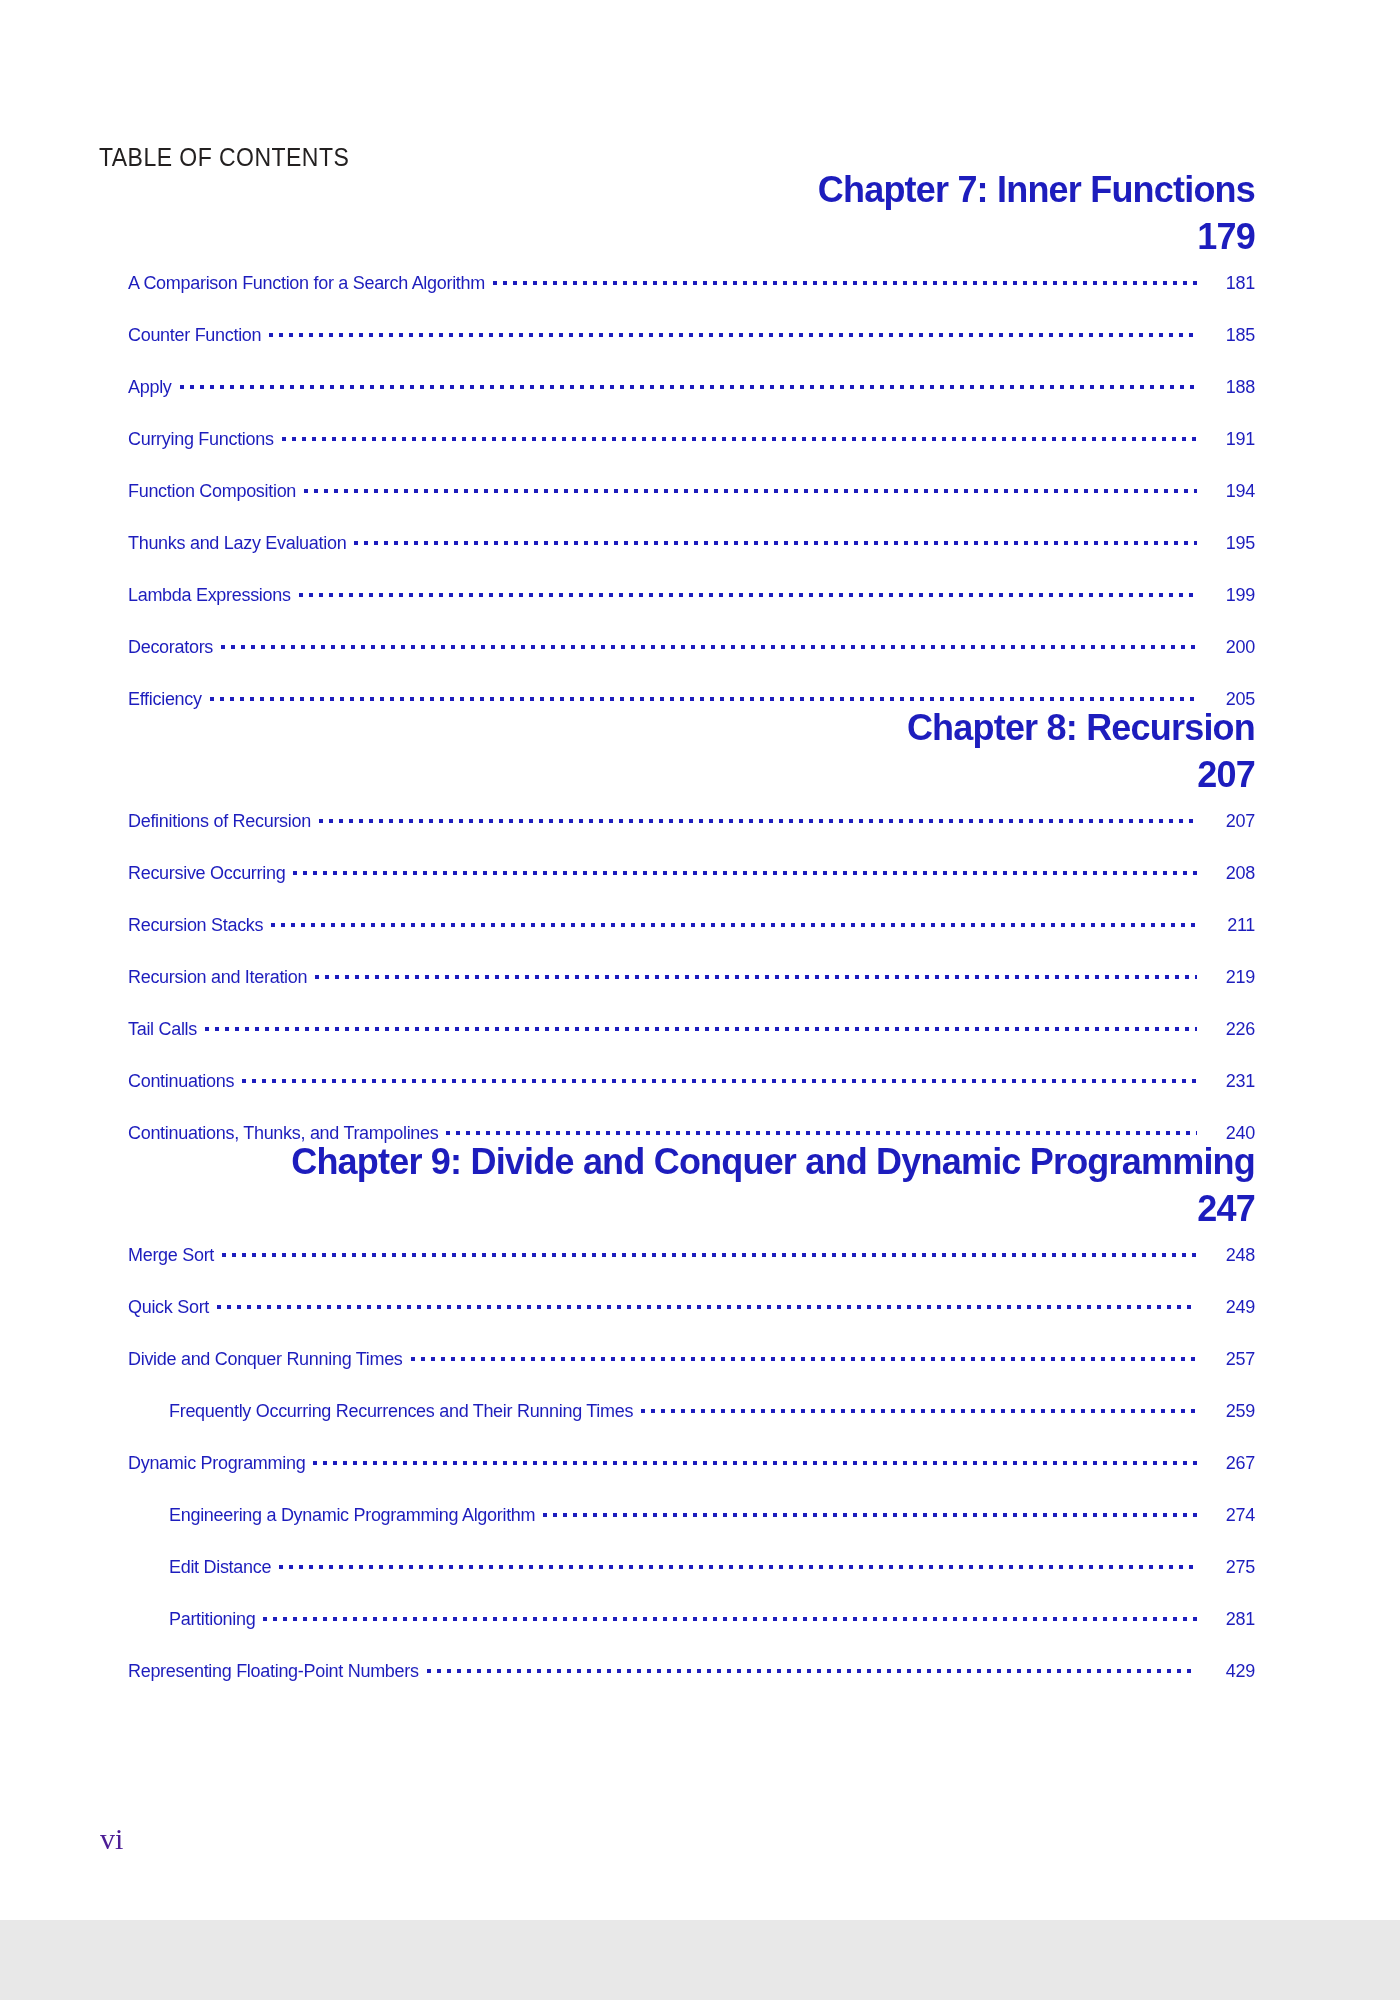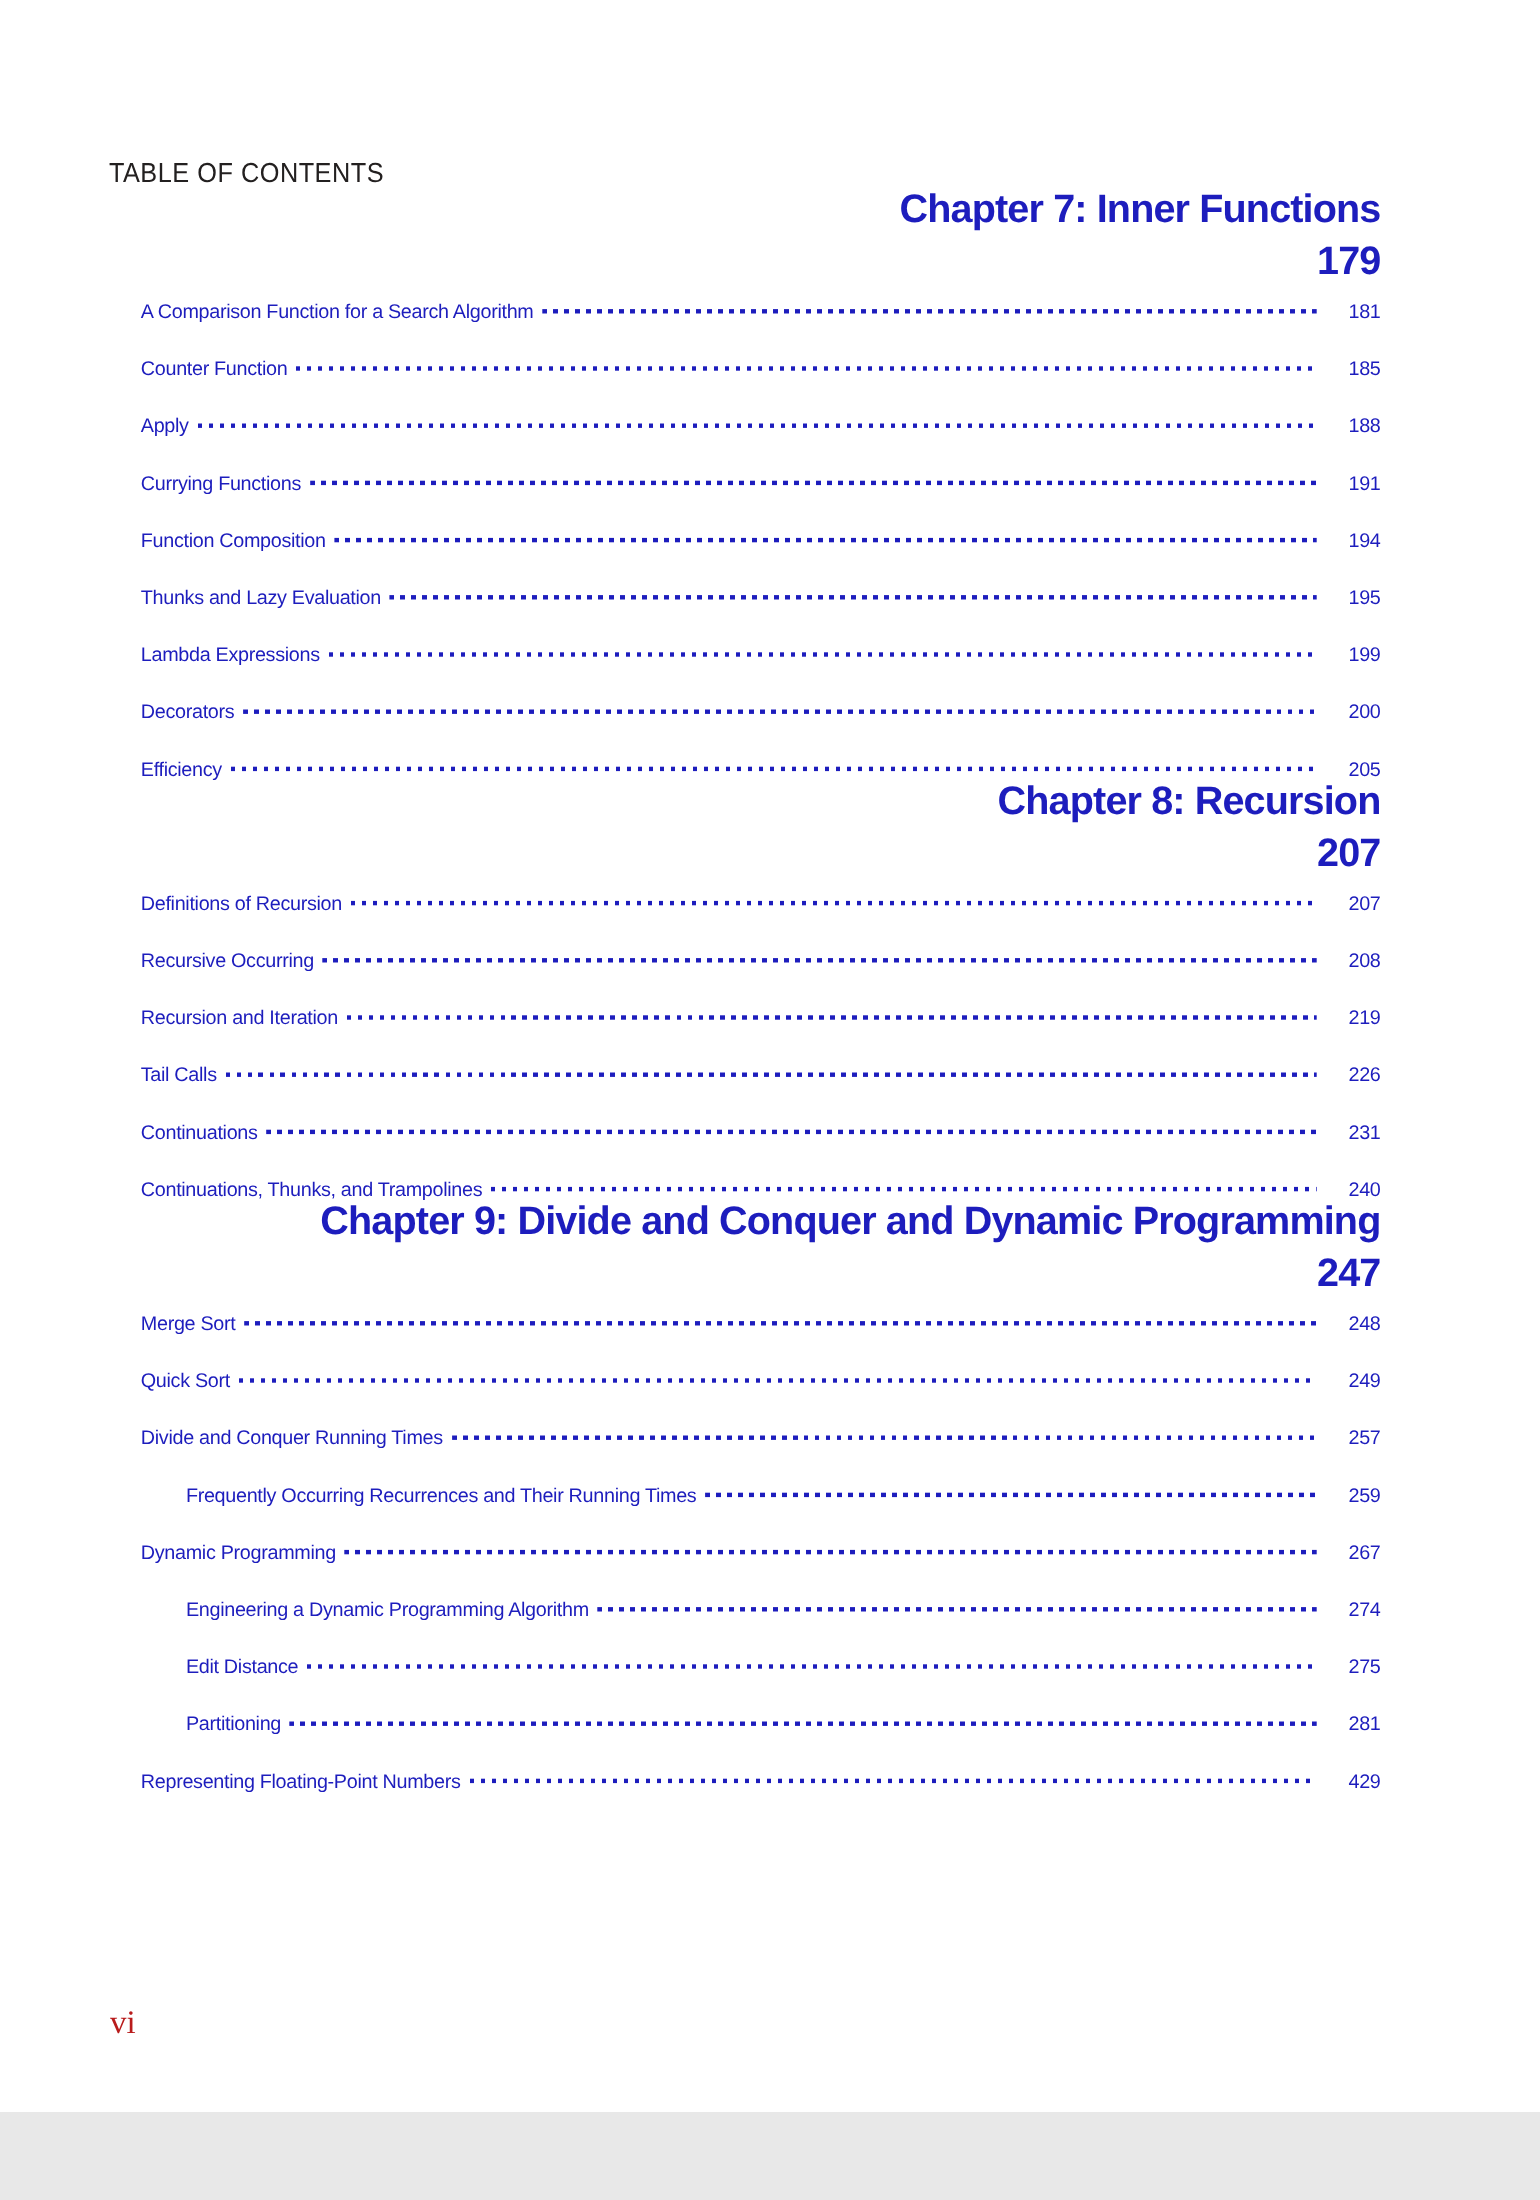--- a/index.html
+++ b/index.html
@@ -70,21 +70,21 @@
     height: 6px;
     margin: 0 12px 9px 10px;
     background: repeating-linear-gradient(90deg, var(--blue) 0 7px, transparent 7px 15px);
   }
   .folio {
     position: absolute;
     left: 100px;
     top: 1822px;
     font-family: "Liberation Serif", serif;
     font-size: 30px;
-    color: #b91c1c;
+    color: #4c1d95;
   }
 </style>
 </head>
 <body>
 
 <div class="page">
   <div class="running-head">TABLE OF CONTENTS</div>
 
   <div class="toc">
       <div class="row chapter-row">
@@ -146,20 +146,25 @@
         <span class="label">Definitions of Recursion</span>
         <span class="dots entry-dots"></span>
         <span class="num">207</span>
       </div>
       <div class="row entry-row level1">
         <span class="label">Recursive Occurring</span>
         <span class="dots entry-dots"></span>
         <span class="num">208</span>
       </div>
       <div class="row entry-row level1">
+        <span class="label">Recursion Stacks</span>
+        <span class="dots entry-dots"></span>
+        <span class="num">211</span>
+      </div>
+      <div class="row entry-row level1">
         <span class="label">Recursion and Iteration</span>
         <span class="dots entry-dots"></span>
         <span class="num">219</span>
       </div>
       <div class="row entry-row level1">
         <span class="label">Tail Calls</span>
         <span class="dots entry-dots"></span>
         <span class="num">226</span>
       </div>
       <div class="row entry-row level1">

